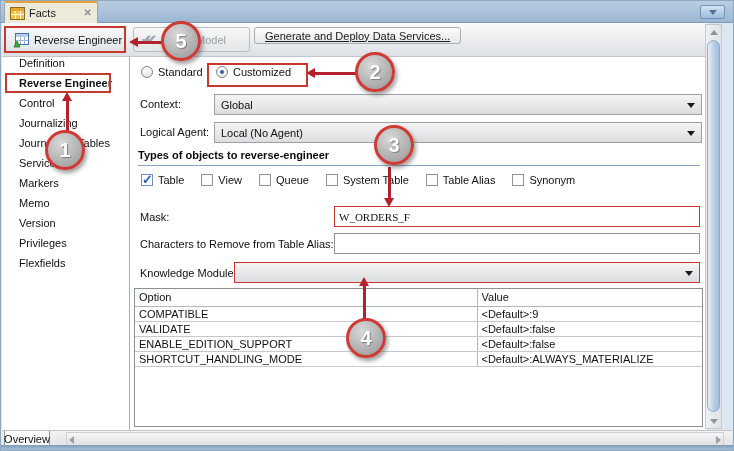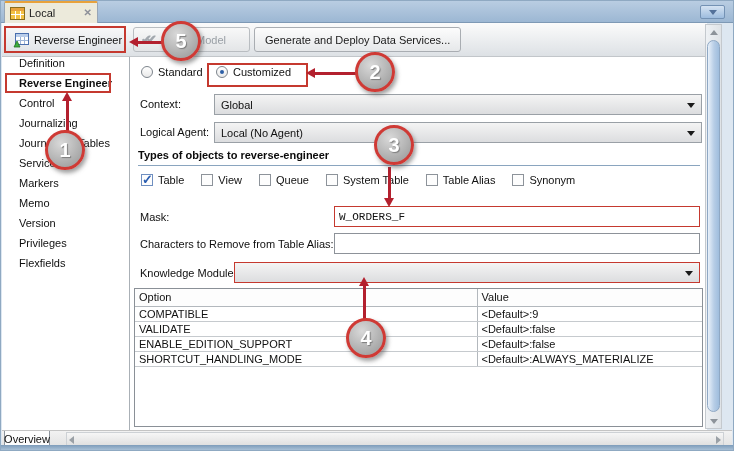--- a/index.html
+++ b/index.html
@@ -25,23 +25,23 @@
     border-top:5px solid #53719a; }
   
   .toolbar { position:absolute; left:1px; top:22px; width:705px; height:34px;
     background:linear-gradient(#fbfbfb,#dde1e5); border-bottom:1px solid #c2c6ca; }
   .tb-btn { display:flex; align-items:center; gap:5px; font-family:inherit; font-size:11px; }
   .btn-re { position:absolute; left:7px; top:6px; height:22px; background:transparent; border:none; padding:0 4px; color:#111; }
   .btn-check { position:absolute; left:131px; top:4px; width:117px; height:25px;
     background:linear-gradient(#f8f8f8,#e3e5e7); border:1px solid #b9bdc1; border-radius:3px;
     color:#9aa0a6; padding:0 7px; }
   .dbl-check { color:#a2a8ae; font-size:13px; font-weight:bold; letter-spacing:-6px; padding-right:6px; }
-  .btn-generate { position:absolute; left:252px; top:4px; height:25px;
+  .btn-generate { position:absolute; left:252px; top:4px; height:17px;
     background:linear-gradient(#fcfcfc,#e6e8ea); border:1px solid #a9adb2; border-radius:3px;
-    color:#1a1a1a; padding:0 10px; }
+    color:#1a1a1a; padding:0 10px;text-decoration:underline; }
   
   .content { position:absolute; left:1px; top:56px; width:705px; height:373px; background:#fff; }
   .sidebar { position:absolute; left:0; top:0; width:128px; height:100%;
     background:#fff; border-right:1px solid #aab0b6; overflow:hidden; }
   .sidebar ul { list-style:none; margin:-4px 0 0 8px; padding:0; }
   .sidebar li { height:20px; line-height:20px; padding-left:9px; color:#0f0f0f; cursor:default; }
   .sidebar li.selected { font-weight:bold; }
   .form { position:absolute; left:129px; top:0; right:0; bottom:0; background:#fff; }
   .lbl { position:absolute; color:#0f0f0f; white-space:nowrap; }
   
@@ -56,21 +56,21 @@
   .cb.on::after { content:"✓"; position:absolute; left:0px; top:-3px; color:#2a5db0;
     font-size:13px; font-weight:bold; }
   .cbitem { display:flex; align-items:center; white-space:nowrap; }
   
   .dd { position:absolute; height:21px; background:linear-gradient(#f4f4f4,#dcdddf);
     border:1px solid #9aa0a6; display:flex; align-items:center; padding:0 6px; }
   .dd .arrow { position:absolute; right:6px; top:8px; width:0; height:0;
     border-left:4px solid transparent; border-right:4px solid transparent; border-top:5px solid #1a1a1a; }
   .dd.red { border:1px solid #c5392f; }
   .field { position:absolute; height:21px; border:1px solid #8d9299; background:#fff;
-    font-family:Liberation Mono, monospace; font-size:11px; padding:0 4px; color:#111; }
+    font-family:Liberation Serif, serif; font-size:11px; padding:0 4px; color:#111; }
   .field.red { border:1px solid #c5392f; }
   .section-title { position:absolute; left:7px; top:92px; width:562px; font-weight:bold;
     padding-bottom:4px; border-bottom:1px solid #8aa5bf; color:#0a0a0a; }
   
   .opt-table { position:absolute; left:3px; top:231px; width:569px; height:139px;
     border:1px solid #8a9097; background:#fff; }
   .opt-table table { border-collapse:collapse; width:100%; table-layout:fixed; }
   .opt-table th, .opt-table td { font-weight:normal; text-align:left; padding:1px 4px;
     border-right:1px solid #b3b8bd; overflow:hidden; white-space:nowrap; }
   .opt-table th { height:17px; border-bottom:1px solid #b3b8bd; background:#fdfdfd; }
@@ -118,21 +118,21 @@
 
   <div class="tabbar">
     <div class="tab">
       <svg width="15" height="13" viewBox="0 0 15 13">
         <rect x="0.5" y="0.5" width="14" height="12" fill="#f3c244" stroke="#8a6d1c"></rect>
         <rect x="1" y="1" width="13" height="3" fill="#e8a23b"></rect>
         <line x1="5.5" y1="4" x2="5.5" y2="12" stroke="#fff"></line>
         <line x1="10.5" y1="4" x2="10.5" y2="12" stroke="#fff"></line>
         <line x1="1" y1="7.5" x2="14" y2="7.5" stroke="#fff"></line>
       </svg>
-      <span class="tab-label">Local</span>
+      <span class="tab-label">Facts</span>
       <span class="tab-close">✕</span>
     </div>
     <div class="tablist-btn">
       <span class="chev"></span>
     </div>
   </div>
 
   <div class="toolbar">
     <button class="tb-btn btn-re">
       <svg width="16" height="15" viewBox="0 0 16 15">

